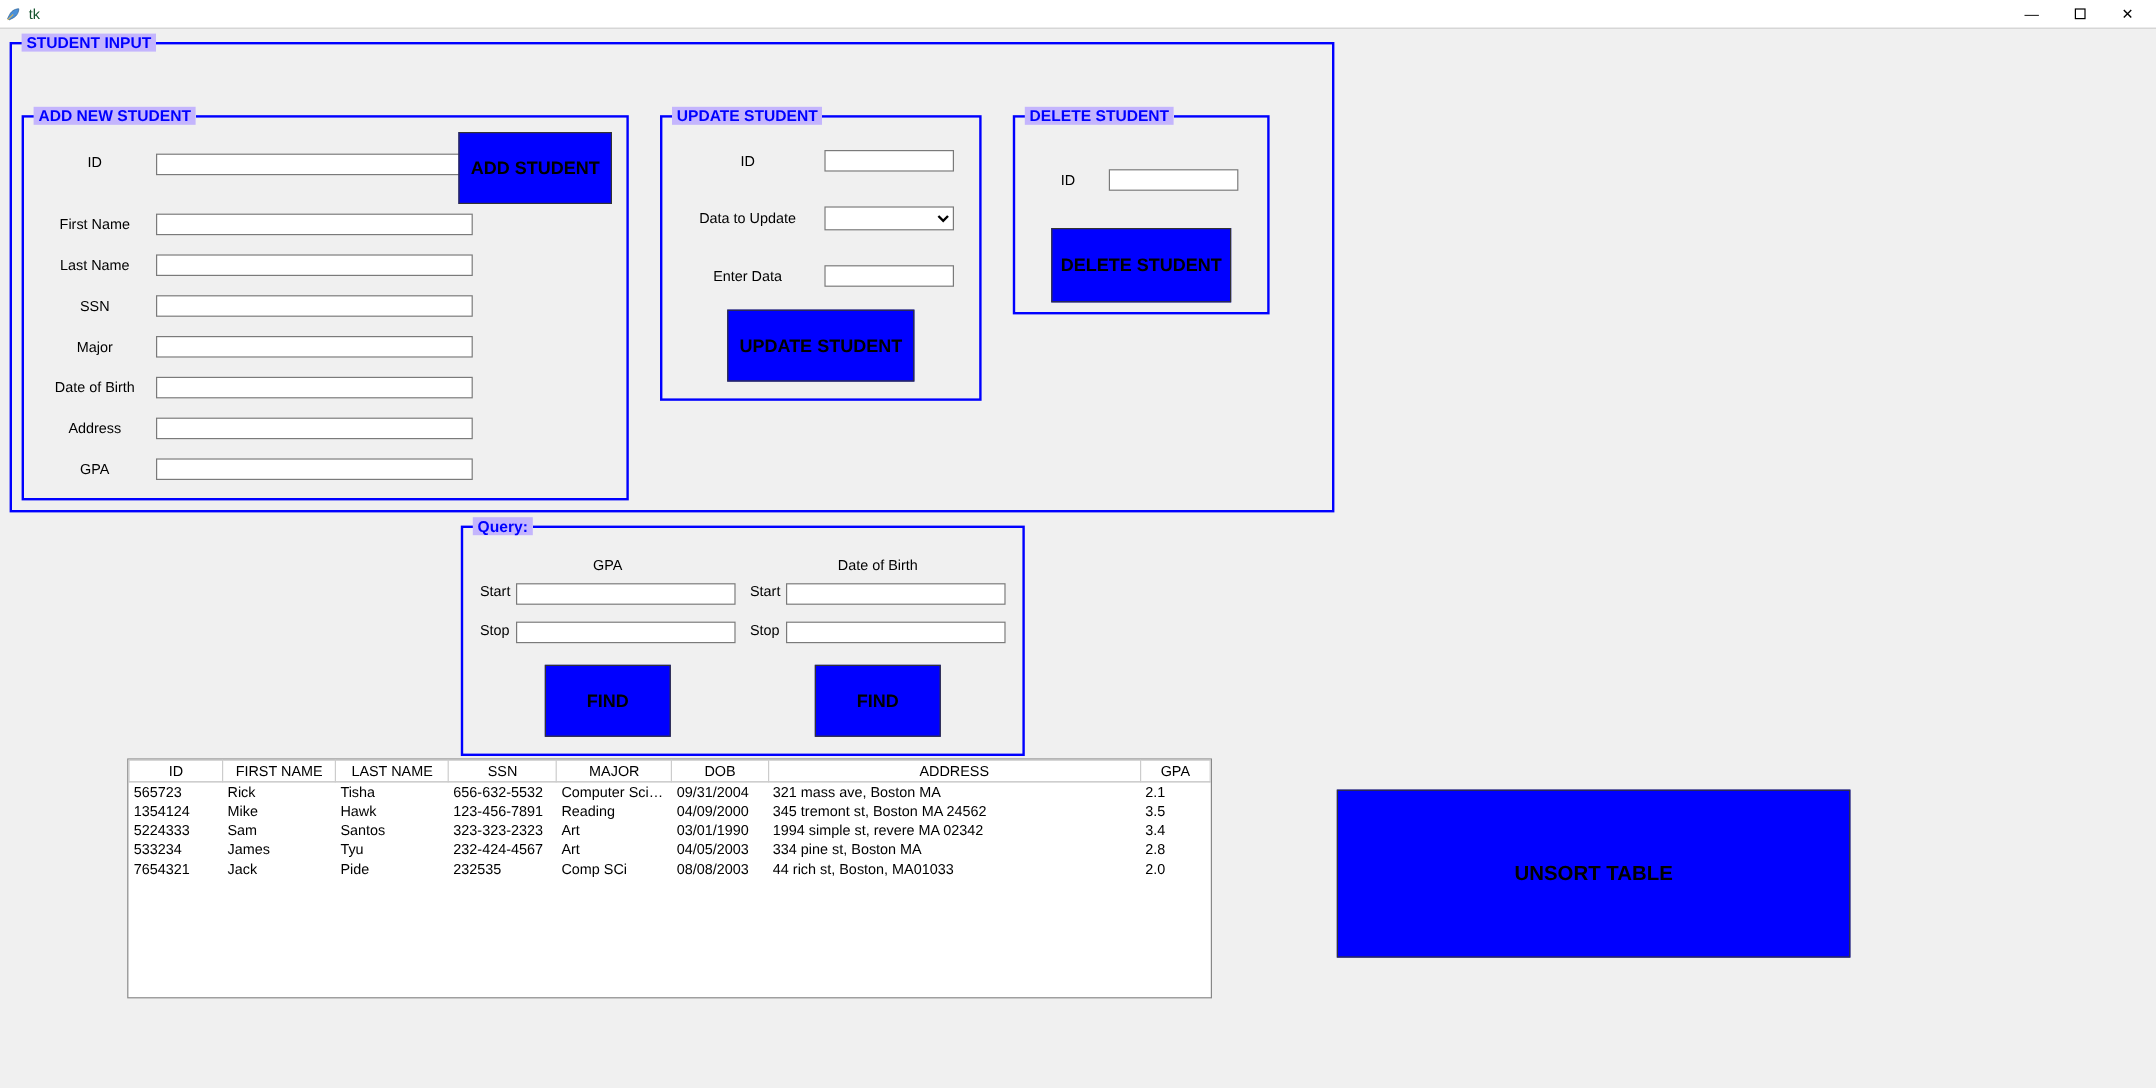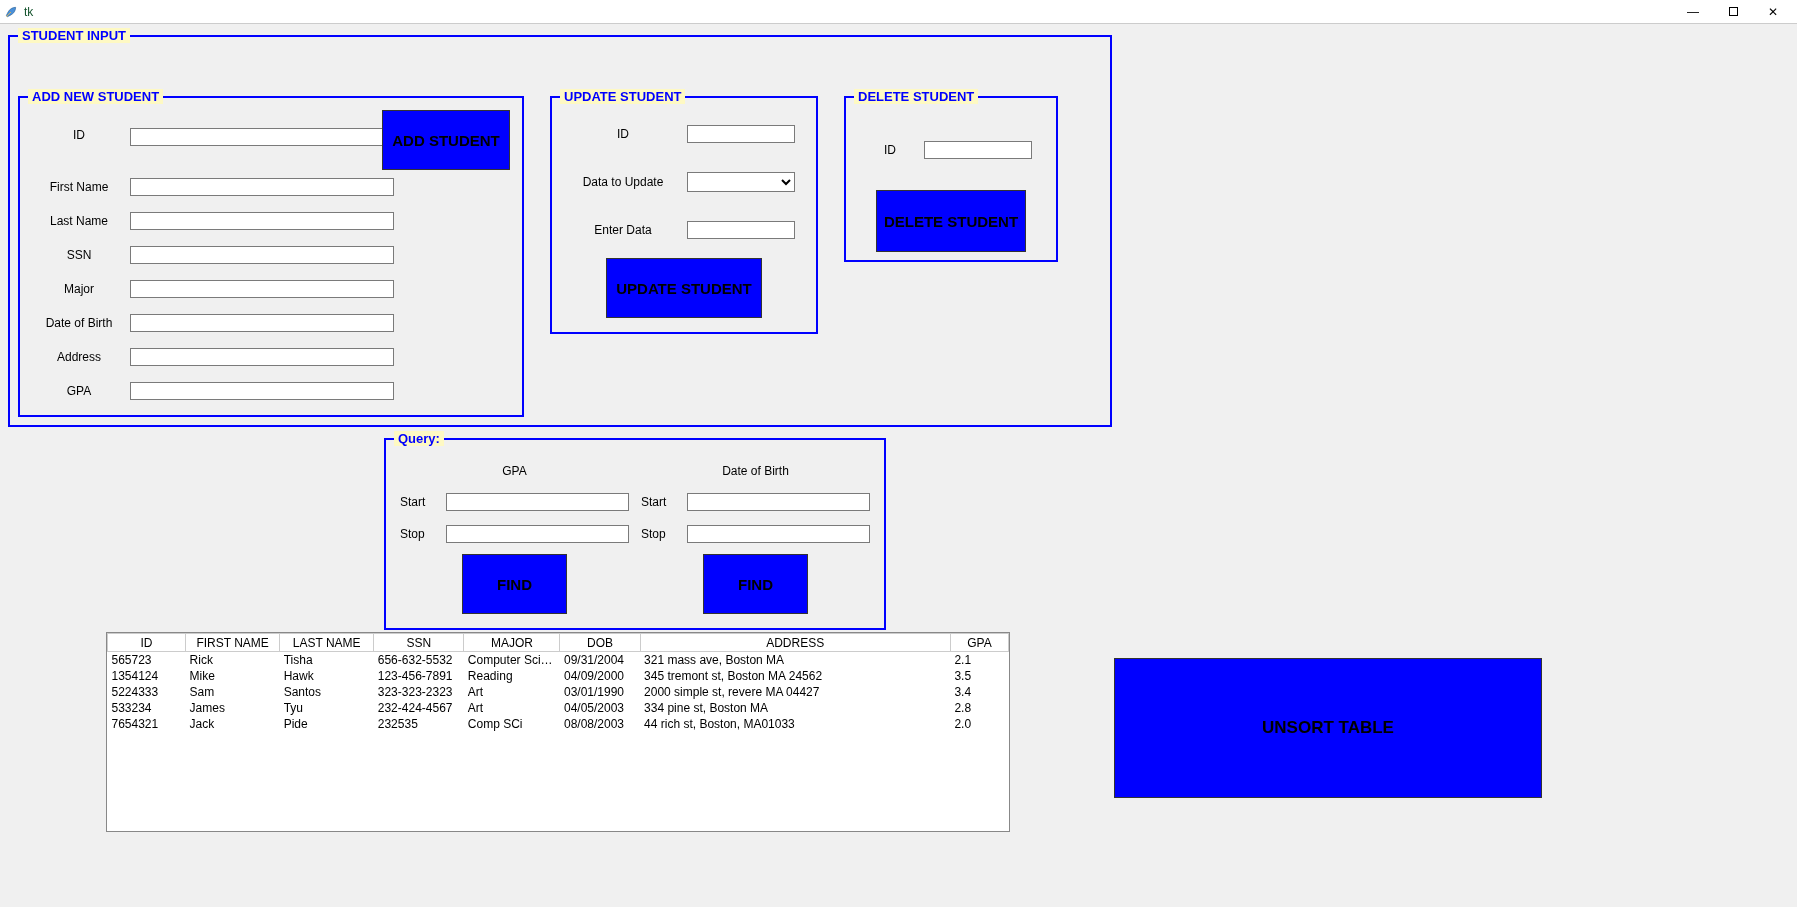--- a/index.html
+++ b/index.html
@@ -52,21 +52,21 @@
     background:#f0f0f0;
     margin:0;
     padding:6px 8px 8px 8px;
     position:relative;
   }
   fieldset.blue > legend {
     color:#0000ff;
     font-weight:bold;
     font-size:13px;
     padding:0 4px;
-    background:#fef9c3;
+    background:#c4b5fd;
   }
   .student-input { width:1104px; }
   .row1 {
     display:flex;
     align-items:flex-start;
     gap:26px;
     margin-top:40px;
   }
   
   .add-new { width:506px; height: 328px;}
@@ -133,21 +133,21 @@
   .delete-student .d-row label { width:40px; text-align:center;}
   .delete-student .d-row input { width:108px; height:18px; border:1px solid #7a7a7a; background:#fff;}
   .delete-btn { width:150px; height:62px; margin:0 auto; font-size:15px;}
 
   
   .query-wrap { margin-left:376px; margin-top:4px; }
   .query { width:334px; }
   .query .cols { display:flex; }
   .query .col { flex:1; padding:4px 6px; }
   .query .col .head { text-align:center; height:30px; display:flex; align-items:center; justify-content:center; font-size:12px; }
-  .query .q-row { display:flex; align-items:center; height:32px; gap:16px; }
+  .query .q-row { display:flex; align-items:flex-start; height:32px; gap:0; }
   .query .q-row label { width:30px; }
   .query .q-row input { flex:1; height:18px; border:1px solid #7a7a7a; background:#fff; min-width:0;}
   .find-btn { width:105px; height:60px; margin:4px auto 2px auto; font-size:15px;}
 
   
   .bottom-row { display:flex; align-items:flex-start; margin-top:2px; }
   .bottom-row .table-wrap { margin-left:98px; }
   .treeview {
     background:#fff;
     border:1px solid #888;
@@ -353,21 +353,21 @@
                 <td>345 tremont st, Boston MA 24562</td>
                 <td>3.5</td>
               </tr>
               <tr>
                 <td>5224333</td>
                 <td>Sam</td>
                 <td>Santos</td>
                 <td>323-323-2323</td>
                 <td>Art</td>
                 <td>03/01/1990</td>
-                <td>2000 simple st, revere MA 04427</td>
+                <td>1994 simple st, revere MA 02342</td>
                 <td>3.4</td>
               </tr>
               <tr>
                 <td>533234</td>
                 <td>James</td>
                 <td>Tyu</td>
                 <td>232-424-4567</td>
                 <td>Art</td>
                 <td>04/05/2003</td>
                 <td>334 pine st, Boston MA</td>

